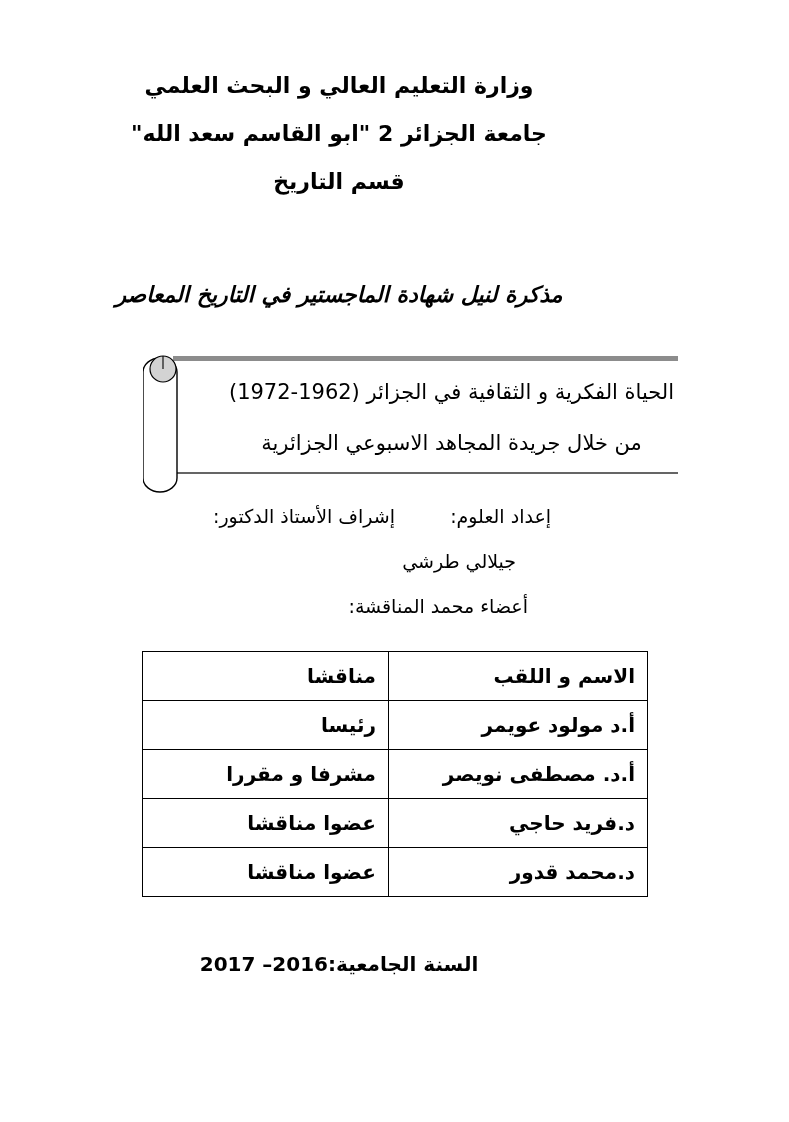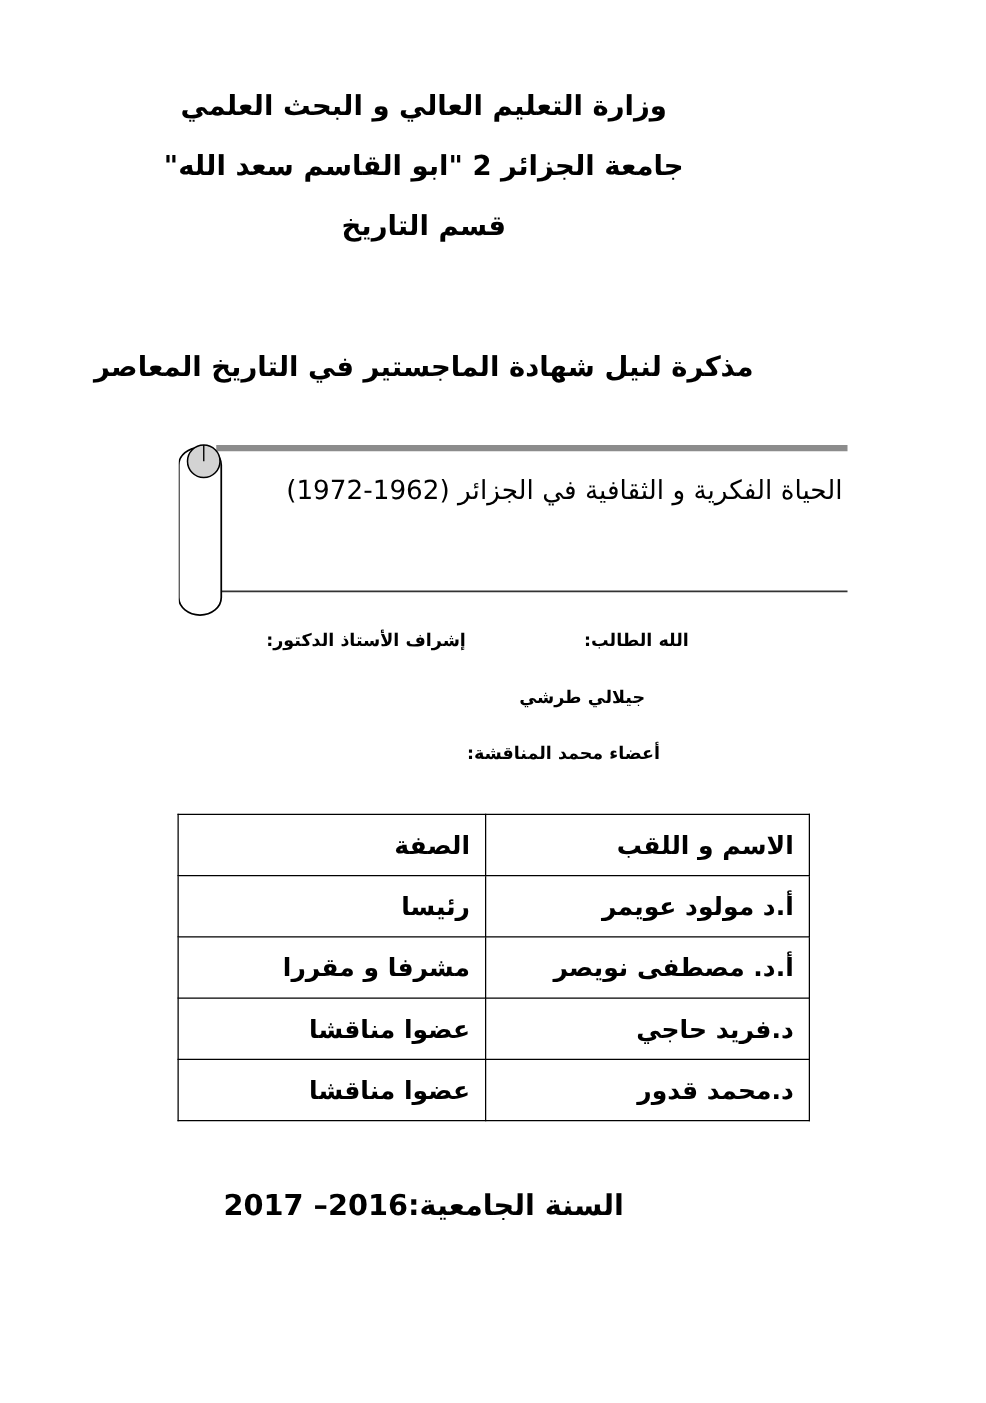--- a/index.html
+++ b/index.html
@@ -7,52 +7,52 @@
     position:relative; width:678px; height:1122px; background:#ffffff;
     font-family:"DejaVu Sans", sans-serif; color:#000; overflow:hidden;
   }
   .hdr {
     position:absolute; top:62px; left:0; right:0;
     text-align:center; font-weight:bold; font-size:22px; line-height:48px;
     direction:rtl;
   }
   .thesis {
     position:absolute; top:282px; left:0; right:0;
-    text-align:center; font-weight:bold; font-size:22px; direction:rtl;
+    text-align:center; font-weight:bold; font-size:22px; direction:rtl;font-style:italic;
   }
   .scroll-wrap { position:absolute; left:143px; top:330px; width:585px; height:170px; }
   .scroll-wrap svg { position:absolute; left:0; top:0; }
   .scroll-line {
     position:absolute; left:40px; right:8px; text-align:center;
     font-size:21px; direction:rtl; white-space:nowrap;
   }
   .scroll-line.l1 { top:50px; }
   .scroll-line.l2 { top:101px; }
   .lbl {
-    position:absolute; font-weight:bold; font-size:14px;
+    position:absolute; font-weight:normal; font-size:19px;
     direction:rtl; white-space:nowrap;
   }
   .student-label    { top:505px; right:127px; }
   .supervisor-label { top:505px; left:213px;  }
   .student-name     { top:550px; right:162px;margin-left:16px; }
   .supervisor-name  { top:550px; left:207px;  }
   .committee-label  { top:595px; right:150px; }
   table.committee {
     position:absolute; left:142px; top:651px;
     border-collapse:collapse; direction:rtl; table-layout:fixed;
   }
   table.committee td {
     border:1.5px solid #000; height:48px; vertical-align:middle;
     font-weight:bold; font-size:20px; padding:0 12px 0 4px; text-align:right;
     overflow:hidden;
   }
   table.committee td.hdr-name { text-align:right; }
   .year {
     position:absolute; top:952px; left:0; right:0; text-align:center;
-    font-weight:bold; font-size:23px; direction:rtl;
+    font-weight:bold; font-size:20px; direction:rtl;
   }
 </style>
 </head>
 <body>
 
 <div class="page">
 
   <div class="hdr">
     <div>وزارة التعليم العالي و البحث العلمي</div>
     <div>جامعة الجزائر 2 "ابو القاسم سعد الله"</div>
@@ -71,37 +71,38 @@
 
       <circle cx="569" cy="17" r="17" fill="#d3d3d3" stroke="#000" stroke-width="1.4"></circle>
       <path d="M 569 6 a 11 11 0 1 0 11 11" fill="none" stroke="#000" stroke-width="1.2"></path>
       <path d="M 557 13 L 557 29 M 566 24 L 566 29" fill="none" stroke="#000" stroke-width="1.2"></path>
 
       <path d="M 0 148 L 0 42 A 17 14 0 0 1 34 42 L 34 148 A 17 14 0 0 1 0 148 Z" fill="#ffffff" stroke="#000" stroke-width="1.4"></path>
       <circle cx="20" cy="39" r="13" fill="#d3d3d3" stroke="#000" stroke-width="1.2"></circle>
       <path d="M 20 26 L 20 39" fill="none" stroke="#000" stroke-width="1.1"></path>
     </svg>
     <div class="scroll-line l1">الحياة الفكرية و الثقافية في الجزائر (1962-1972)</div>
+    <div class="scroll-line l2">من خلال جريدة المجاهد الاسبوعي الجزائرية</div>
   </div>
 
-  <div class="lbl student-label">الله الطالب:</div>
+  <div class="lbl student-label">إعداد العلوم:</div>
   <div class="lbl supervisor-label">إشراف الأستاذ الدكتور:</div>
   <div class="lbl student-name">جيلالي طرشي</div>
 
   <div class="lbl committee-label">أعضاء محمد المناقشة:</div>
 
   <table class="committee">
     <colgroup>
       <col style="width:259px">
       <col style="width:246px">
     </colgroup>
     <tbody>
       <tr>
         <td class="hdr-name">الاسم و اللقب</td>
-        <td>الصفة</td>
+        <td>مناقشا</td>
       </tr>
       <tr>
         <td>أ.د مولود عويمر</td>
         <td>رئيسا</td>
       </tr>
       <tr>
         <td>أ.د. مصطفى نويصر</td>
         <td>مشرفا و مقررا</td>
       </tr>
       <tr>

